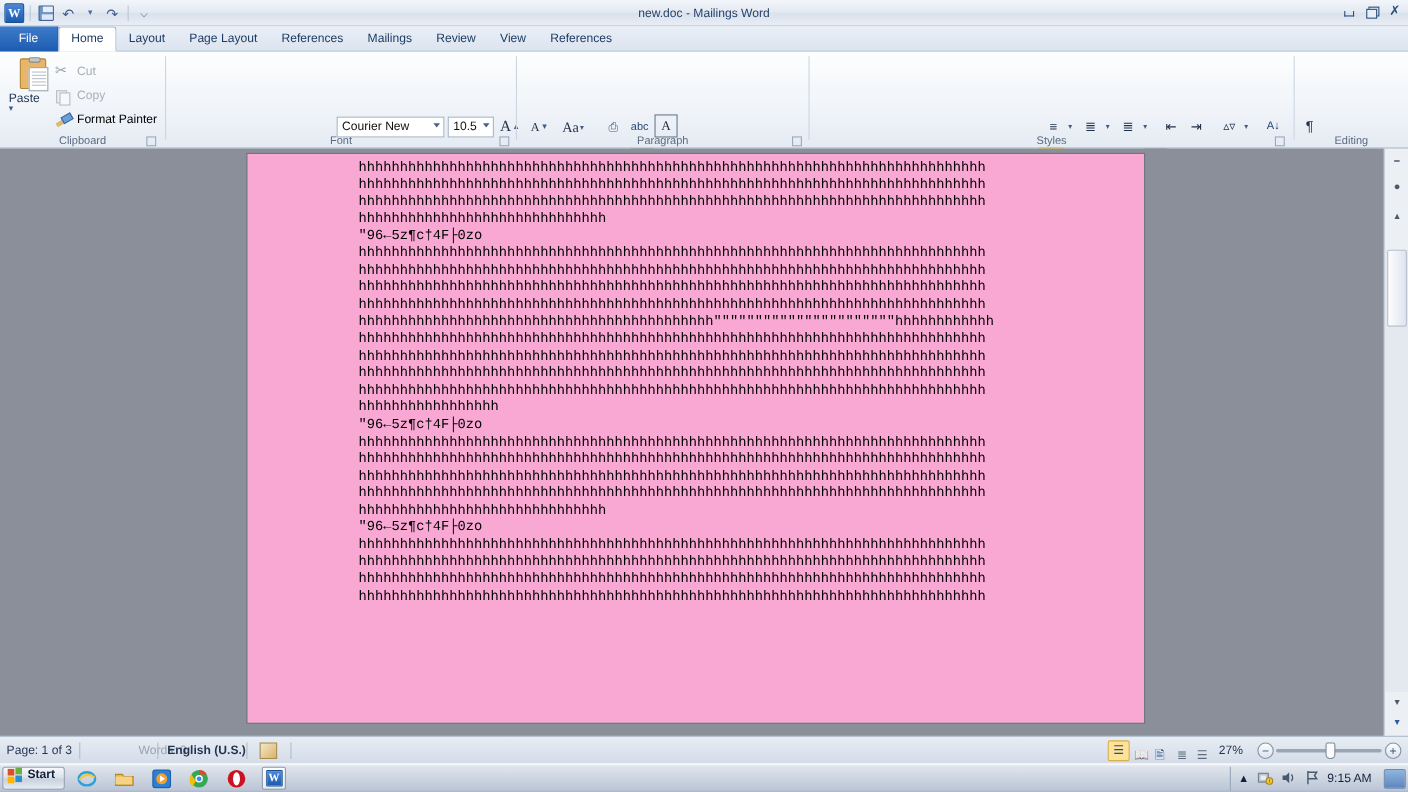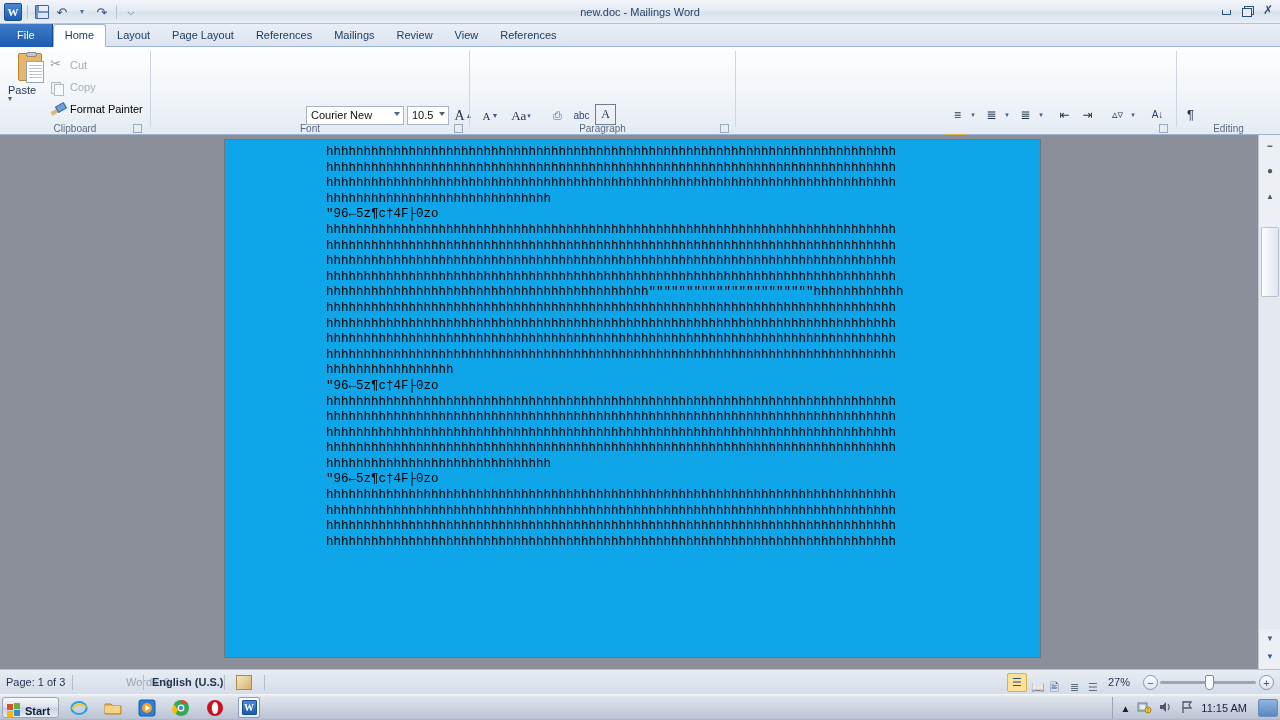--- a/index.html
+++ b/index.html
@@ -122,21 +122,21 @@
   .rb.on { background:#fde29a; border:1px solid #e0b44b; border-radius:2px; }
   .mini-car { font-size:7px; color:#3c5d8c; margin-left:1px;}
 
   
   .docarea {
     position:absolute; left:0; top:135px; width:1280px; height:534px;
     background:#8a8f99;
   }
   .page {
     position:absolute; left:225px; top:5px; width:815px; height:517px;
-    background:#0ea5e9; box-shadow:0 0 0 1px #6f747d;
+    background:#f9a8d4; box-shadow:0 0 0 1px #6f747d;
   }
   .doc-text {
     position:absolute; left:101px; top:5px; width:640px;
     font-family: "Liberation Mono", "DejaVu Sans Mono", monospace;
     font-size:12.5px; line-height:15.6px; color:#000;
     white-space:pre; letter-spacing:0px;
   }
   .doc-text div { height:15.6px; }
 
   
@@ -163,21 +163,21 @@
            display:flex;align-items:center;justify-content:center;font-size:11px;color:#47566c;}
 
   
   .taskbar {
     position:absolute; left:0; top:694px; width:1280px; height:26px;
     background: linear-gradient(to bottom,#eef1f5 0%,#dfe4ec 8%,#cdd5e1 50%,#bcc6d6 92%,#aab5c8 100%);
     border-top:1px solid #f2f5f9;
   }
   .startbtn {
     position:absolute; left:2px; top:2px; height:21px; padding:0 8px 0 4px;
-    display:flex; align-items:flex-end; gap:4px;
+    display:flex; align-items:flex-start; gap:4px;
     background: linear-gradient(to bottom,#f6f8fb,#dde3ec 45%,#c9d2e0 55%,#e7ebf2);
     border:1px solid #98a5b8; border-radius:3px;
     font-size:11px; font-weight:bold; color:#11203a;
   }
   .winlogo { width:14px;height:14px; position:relative; }
   .winlogo i { position:absolute; width:6px;height:6px; display:block;}
   .tb-ico { position:absolute; top:4px; width:18px; height:18px; }
   .tb-active { position:absolute; top:2px; width:22px; height:21px;
                border:1px solid #8e9cb2; background:linear-gradient(to bottom,#fdfdfe,#e6ebf3);
                border-radius:2px; display:flex;align-items:center;justify-content:center;}
@@ -427,20 +427,21 @@
           <span class="mini-car">▾</span>
         </div>
 
       <div class="grp-label">Paragraph</div>
       <div class="dlg" style="right:6px;"></div>
     </div>
     <div class="grp-sep" style="left:735px;"></div>
 
     <div class="grp" style="left:736px;width:440px;">
 
+      <div class="grp-label" style="left:0;width:440px;">Styles</div>
       <div class="dlg" style="right:8px;"></div>
     </div>
     <div class="grp-sep" style="left:1176px;"></div>
 
     <div class="grp" style="left:1177px;width:103px;">
 
       <div class="grp-label">Editing</div>
     </div>
   </div>
 
@@ -563,18 +564,18 @@
         <svg width="15" height="14" viewBox="0 0 15 14">
             <polygon points="1,5 4,5 7,2 7,12 4,9 1,9" fill="#4a5a6e"></polygon>
             <path d="M9 4a5 5 0 0 1 0 6" fill="none" stroke="#4a5a6e" stroke-width="1.2"></path>
           </svg>
       </span>
       <span>
         <svg width="13" height="14" viewBox="0 0 13 14">
             <path d="M2 1v12M2 2h8l-2 3 2 3H2" fill="none" stroke="#4a5a6e" stroke-width="1.3"></path>
           </svg>
       </span>
-      <span>11:15 AM</span>
+      <span>9:15 AM</span>
     </div>
     <div class="showdesk"></div>
   </div>
 
 </div>
 
 </body></html>

